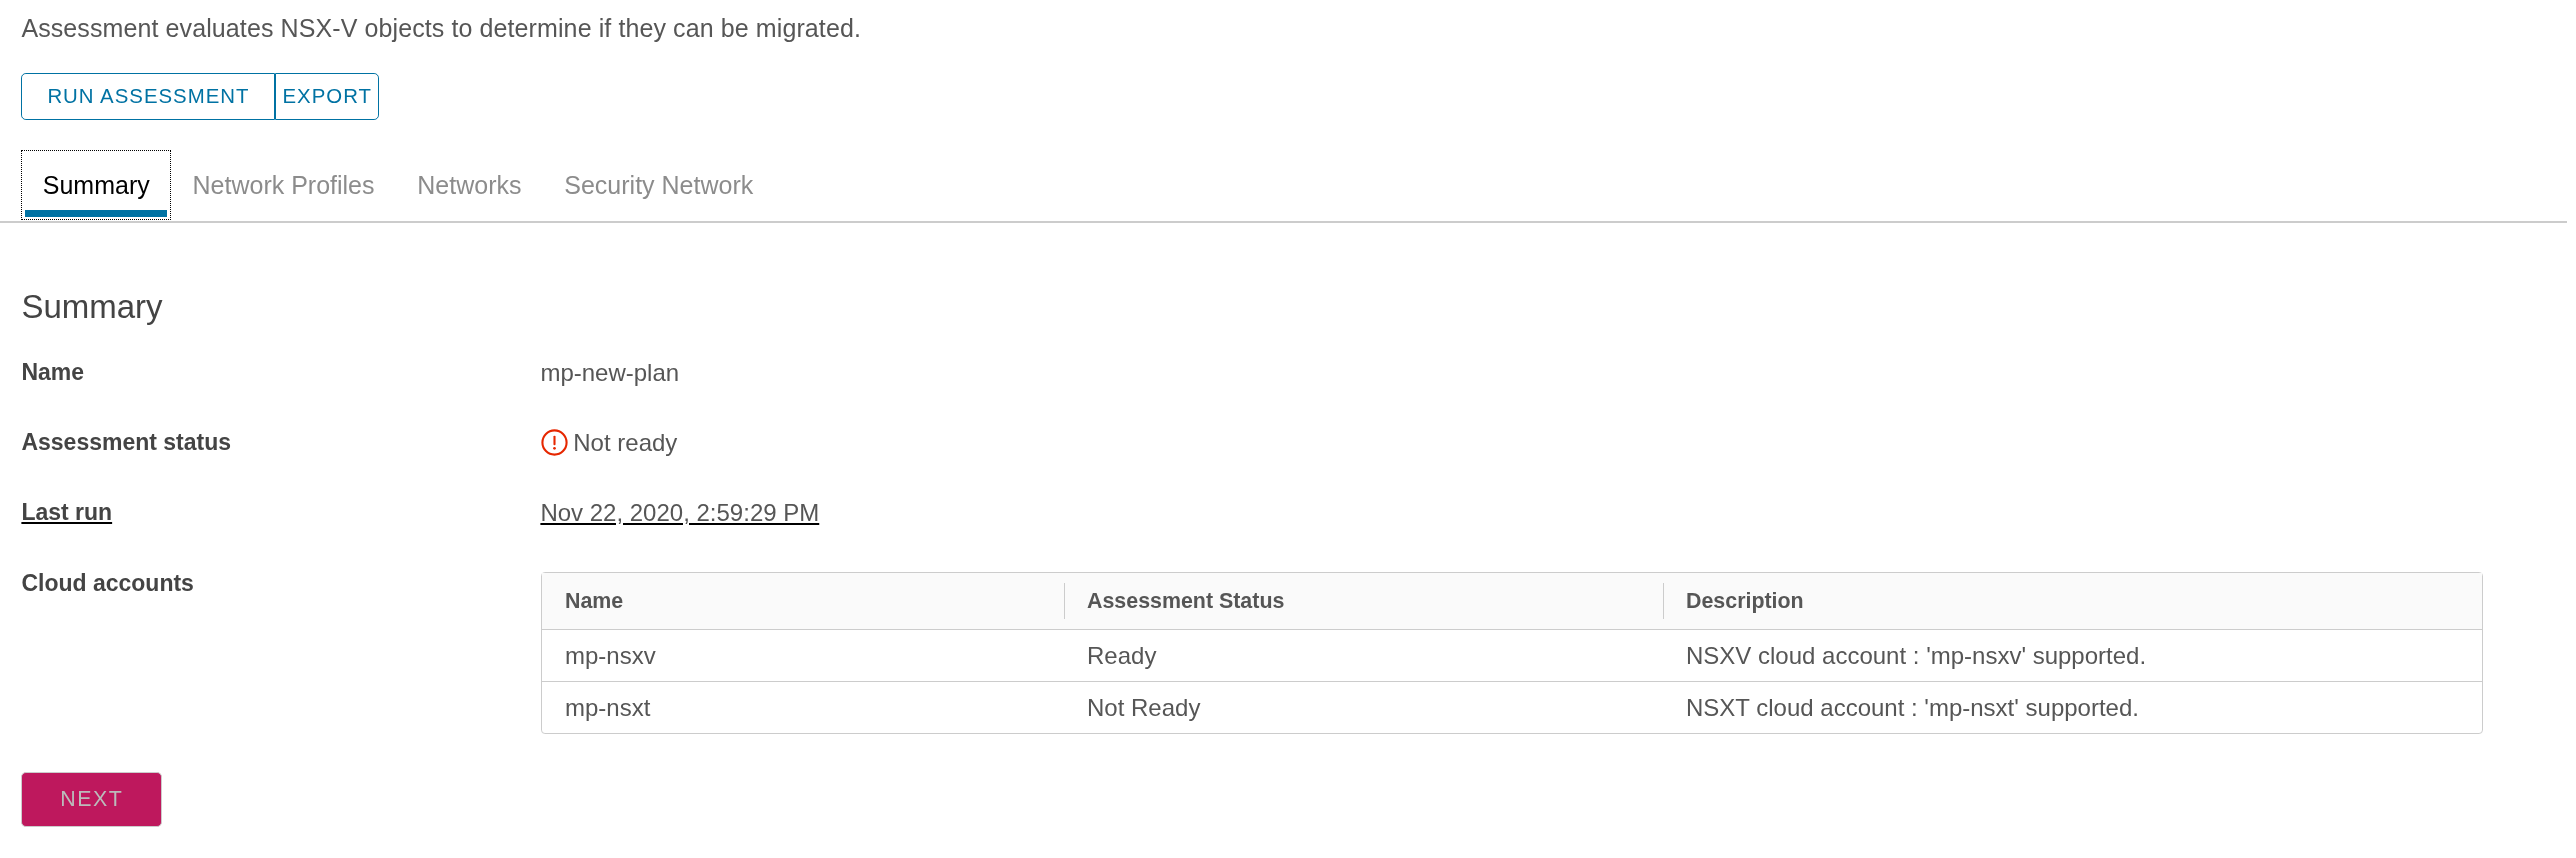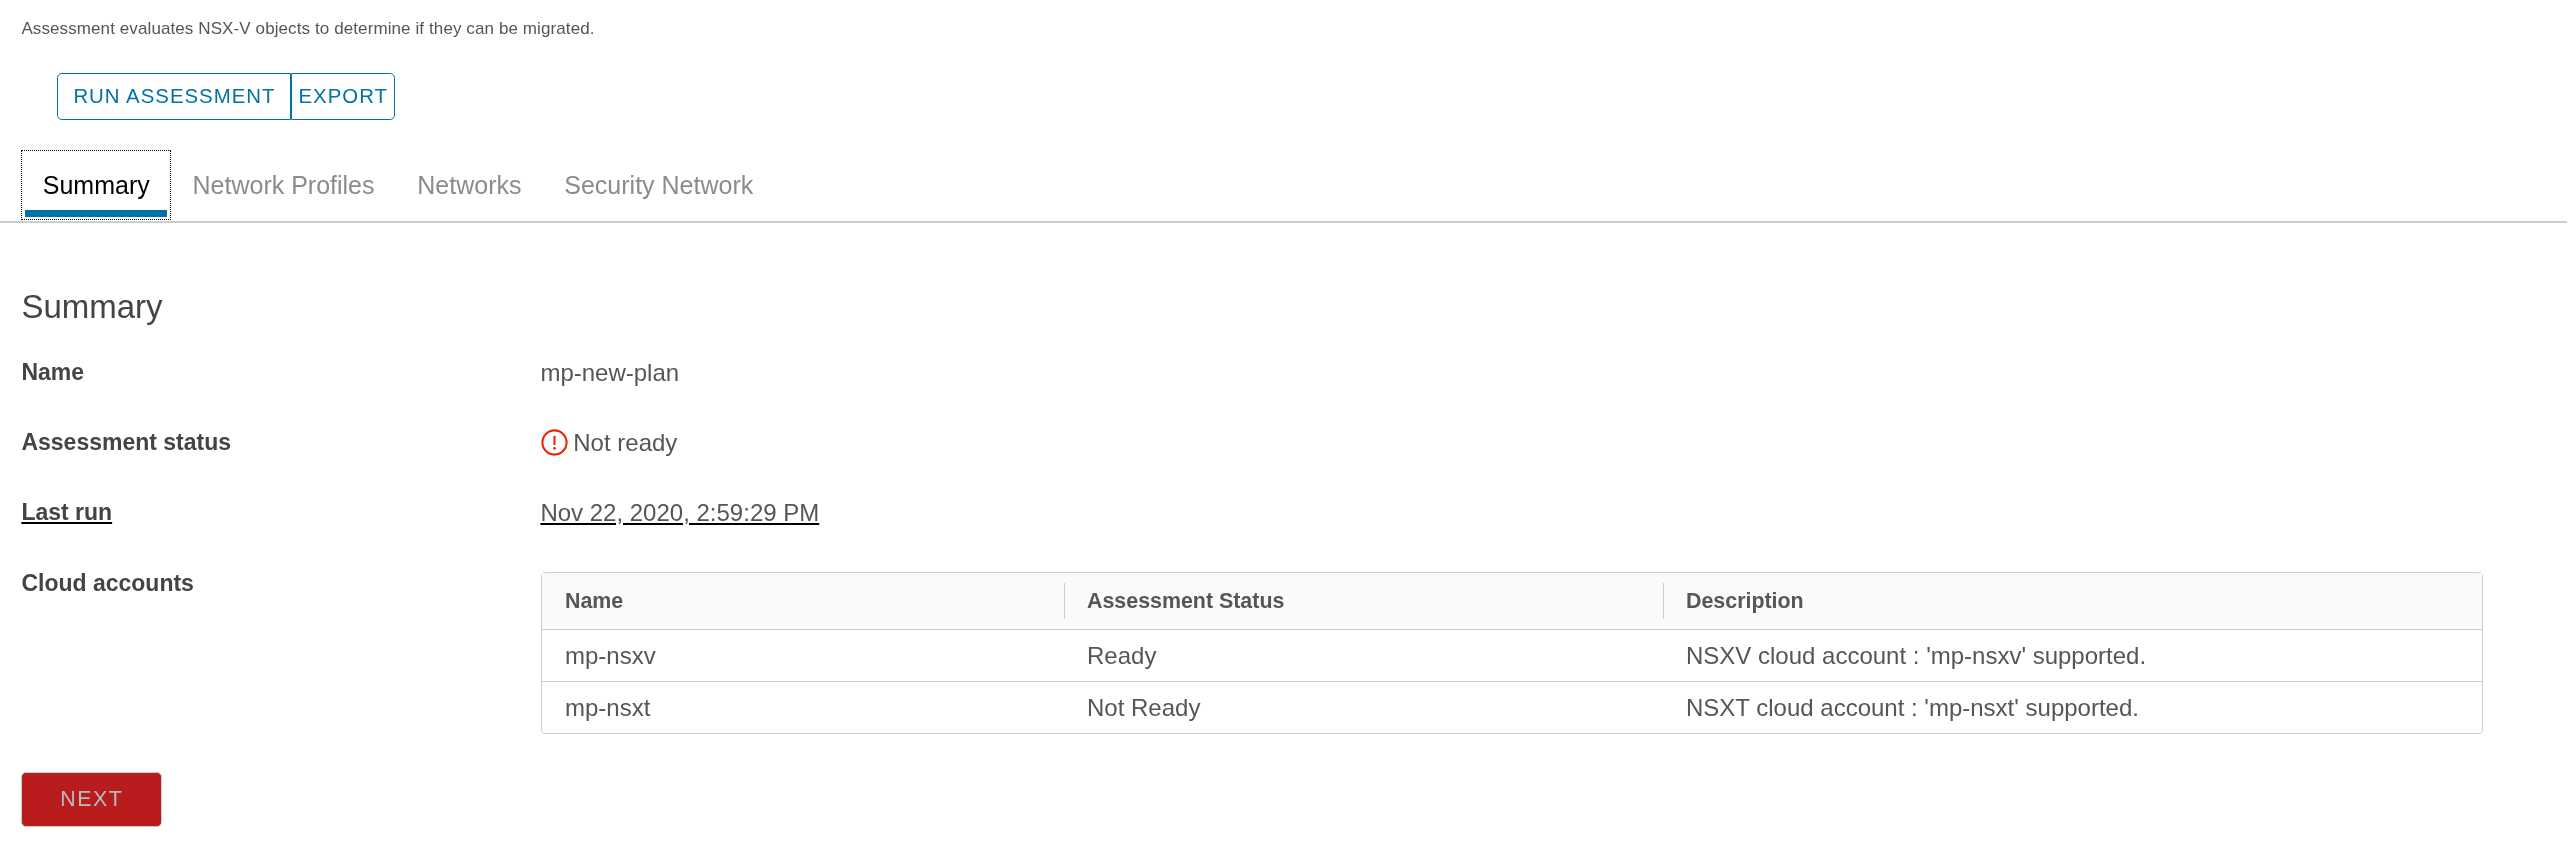--- a/index.html
+++ b/index.html
@@ -19,21 +19,21 @@
     height: 859px;
     background: #fff;
     overflow: hidden;
   }
 
   
   .intro {
     position: absolute;
     left: 21.4px;
     top: 11.6px;
-    font-size: 17px;
+    font-size: 25px;
     line-height: 33px;
     color: #565656;
     letter-spacing: 0.1px;
     white-space: nowrap;
   }
 
   
   .btn-group {
     position: absolute;
     left: 21.4px;
@@ -52,22 +52,21 @@
     color: #0072a3;
     font-size: 20.4px;
     letter-spacing: 1px;
     font-family: "Liberation Sans", sans-serif;
     cursor: pointer;
     white-space: nowrap;
   }
   .btn-group .btn:first-child {
     border-radius: 4.9px 0 0 4.9px;
     border-right-width: 1px;
-    padding: 0 15px;
-    margin-left: 36px;
+    padding: 0 25px;
   }
   .btn-group .btn:last-child {
     border-radius: 0 4.9px 4.9px 0;
     border-left-width: 1px;
     padding: 0 6px;
   }
 
   
   .tabbar {
     position: absolute;
@@ -210,21 +209,21 @@
 
   
   .next-btn {
     position: absolute;
     left: 21.4px;
     top: 772px;
     width: 141px;
     height: 55px;
     border: 1.9px solid #cccccc;
     border-radius: 4.9px;
-    background: #b91c1c;
+    background: #be185d;
     color: #bbbbbb;
     font-size: 21.4px;
     letter-spacing: 1.5px;
     font-family: "Liberation Sans", sans-serif;
     display: flex;
     align-items: center;
     justify-content: center;
     cursor: default;
   }
 </style>

